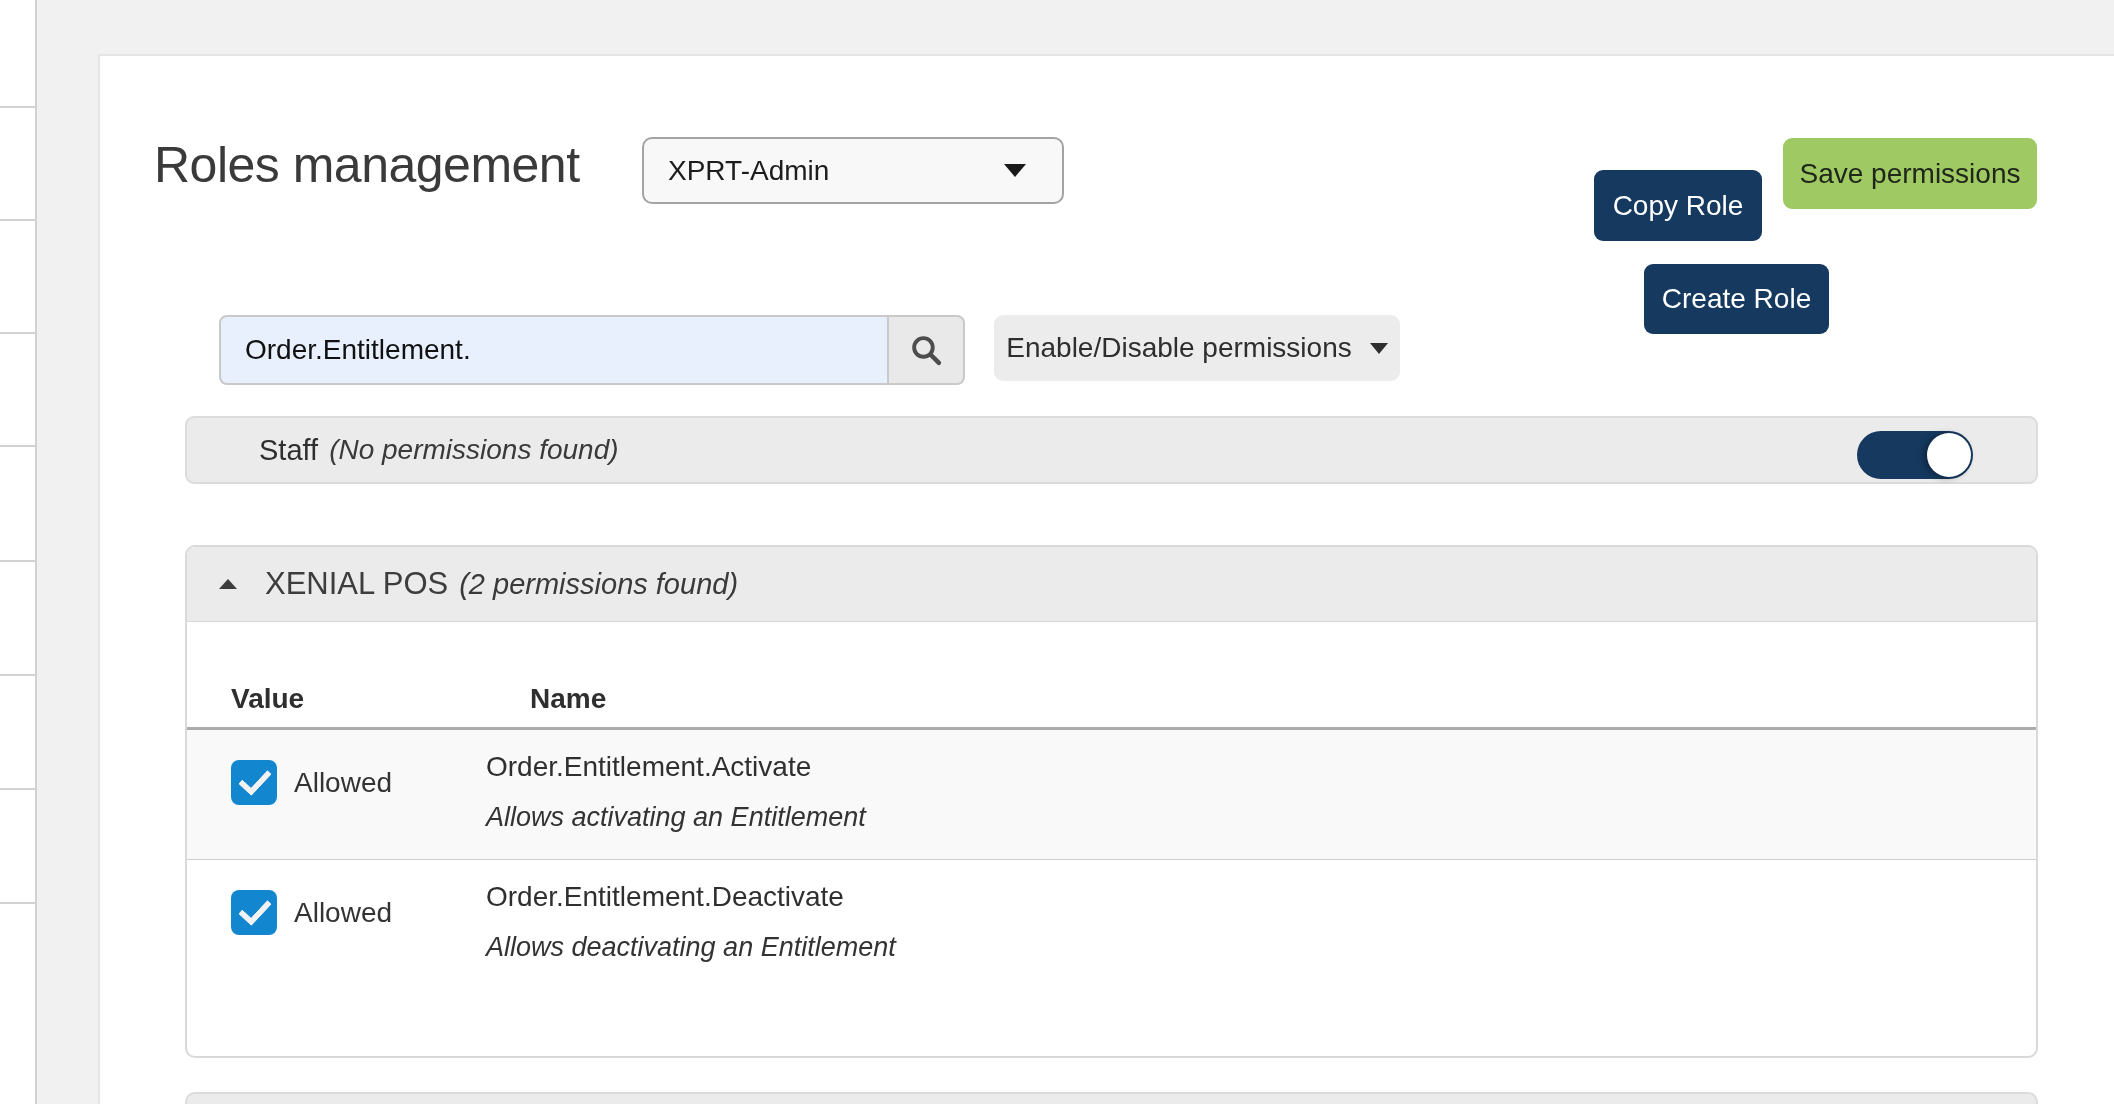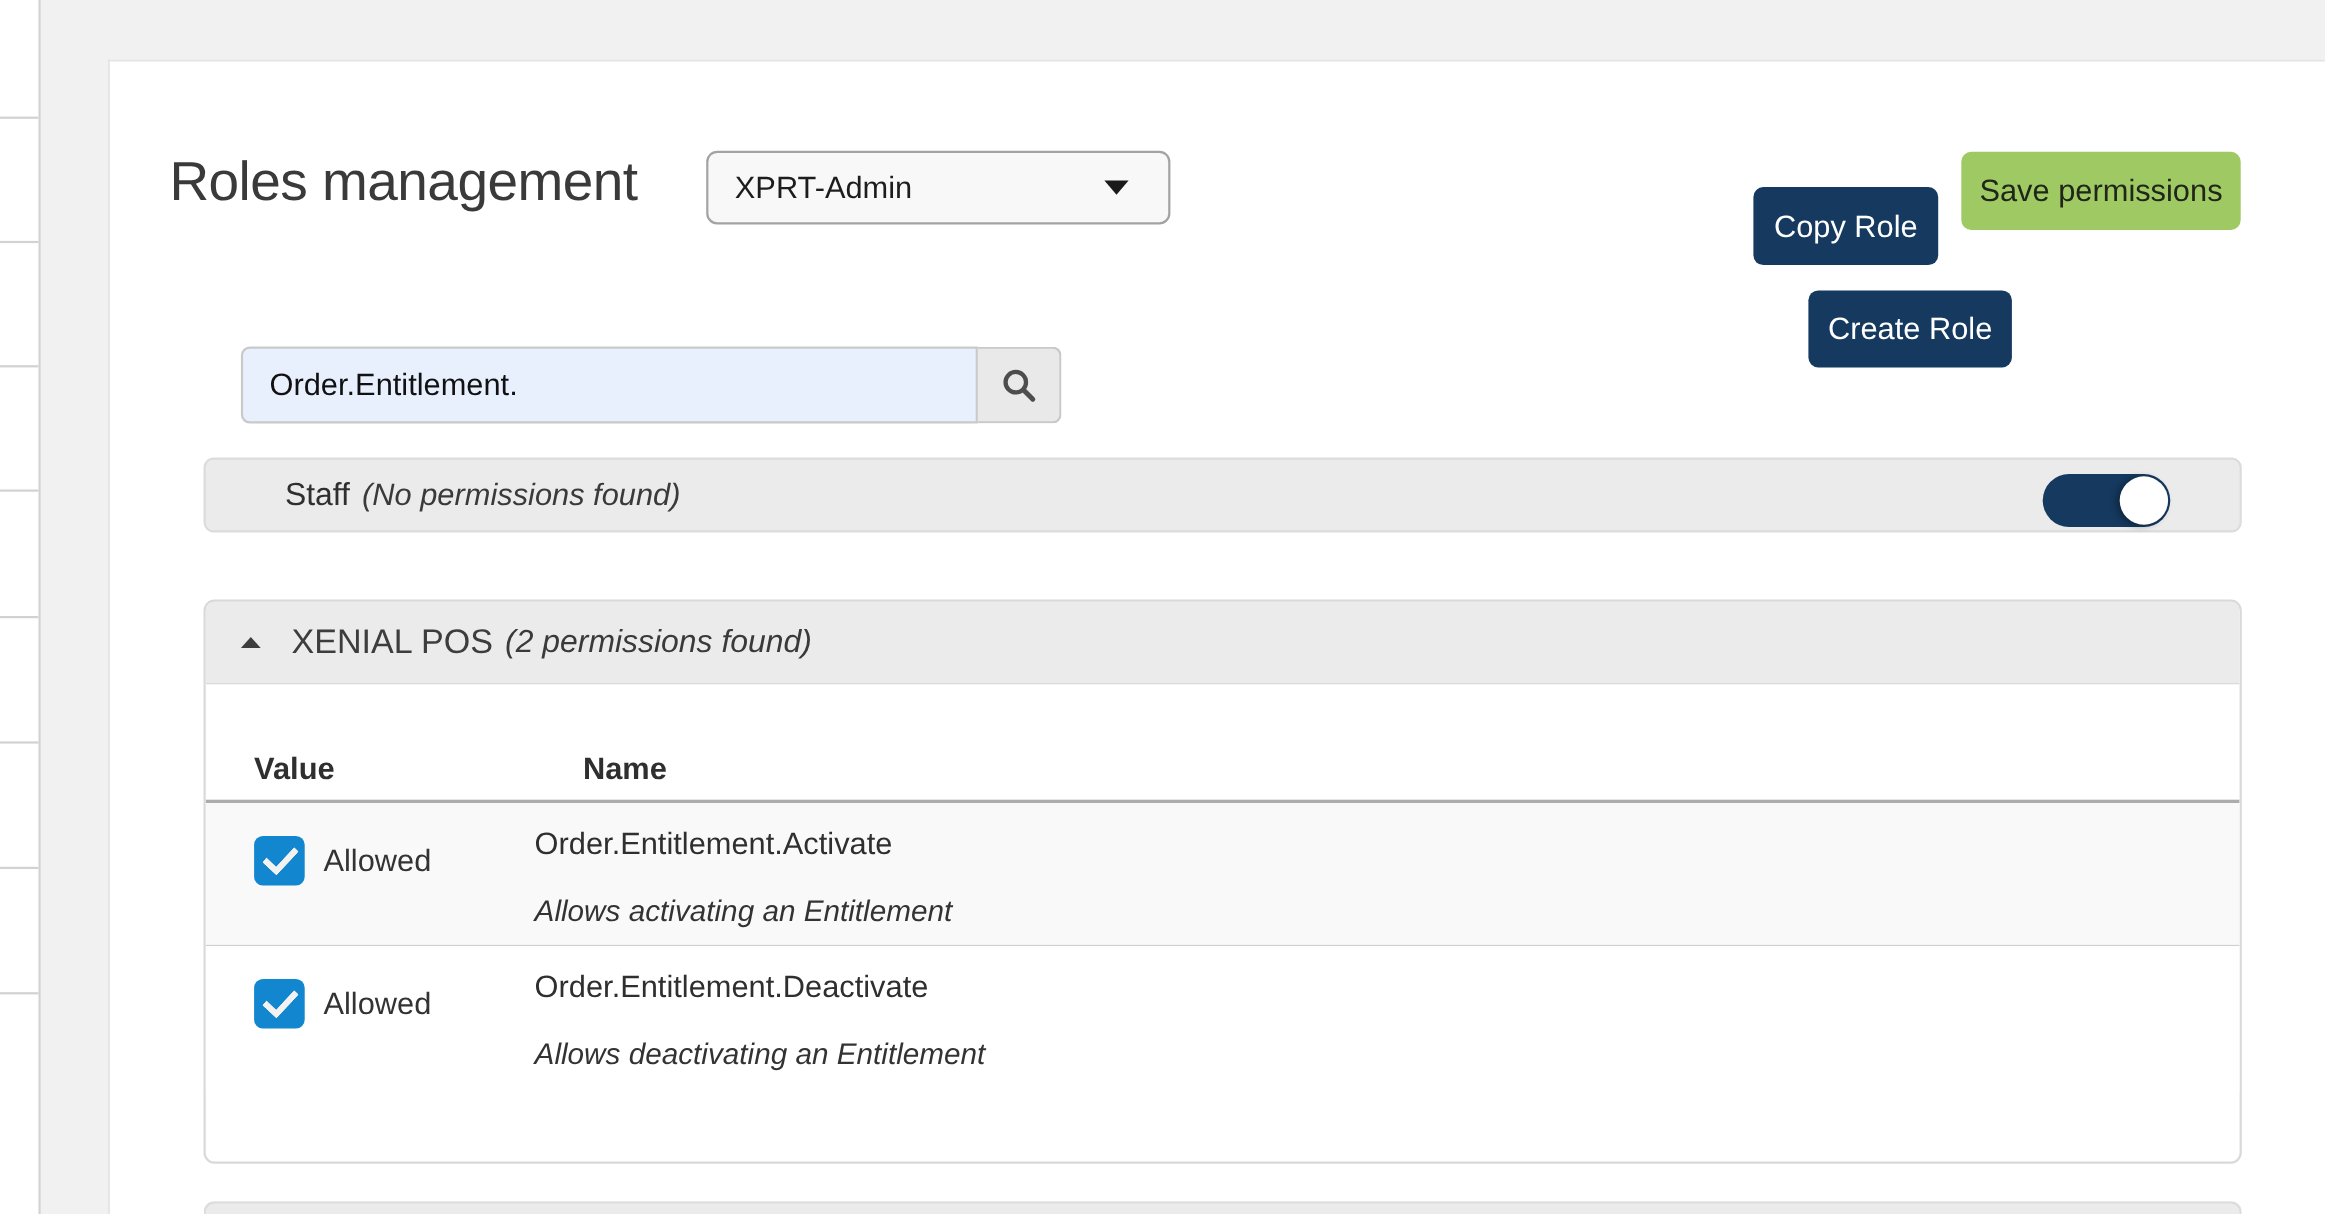--- a/index.html
+++ b/index.html
@@ -139,21 +139,21 @@
     position:relative;flex:none;cursor:pointer;border:none;padding:0;
   }
   .checkbox::after{
     content:"";position:absolute;left:9px;top:10px;width:24px;height:12px;
     border-left:6px solid #f2f2f2;border-bottom:6px solid #f2f2f2;
     transform:rotate(-47deg);border-radius:2px;
   }
   .cell-value .lbl{font-size:28px;color:#333;margin-left:17px;line-height:45px;}
   .cell-name{flex:1;padding-top:20px;}
   .perm-name{font-size:28px;color:#2f2f2f;line-height:34px;}
-  .perm-desc{font-size:27px;font-style:italic;color:#333;margin-top:28px;line-height:32px;}
+  .perm-desc{font-size:27px;font-style:italic;color:#333;margin-top:17px;line-height:32px;}
   
   .next-sliver{
     position:absolute;left:85px;top:1036px;width:1853px;height:70px;
     box-sizing:border-box;background:#ebebeb;
     border:2px solid #dcdcdc;border-bottom:none;border-radius:10px 10px 0 0;
     cursor:pointer;
   }
   svg{display:block;}
 </style>
 </head>
@@ -186,20 +186,24 @@
   <div class="search-group">
     <input class="search-input" type="text" value="Order.Entitlement." style="">
     <button class="search-btn">
       <svg width="36" height="36" viewBox="0 0 24 24" fill="none">
         <circle cx="10.3" cy="10.3" r="6.2" stroke="#4d4d4d" stroke-width="2.6"></circle>
         <line x1="15" y1="15" x2="20.6" y2="20.6" stroke="#4d4d4d" stroke-width="3" stroke-linecap="round"></line>
       </svg>
     </button>
   </div>
 
+  <button class="bulk-btn">
+    <span>Enable/Disable permissions</span>
+    <span class="caret-down-sm"></span>
+  </button>
 
   <div class="staff-bar">
     <span class="sec-name">Staff</span>
     <span class="sec-note">(No permissions found)</span>
     <div class="switch">
       <div class="knob"></div>
     </div>
   </div>
 
   <div class="perm-panel">

